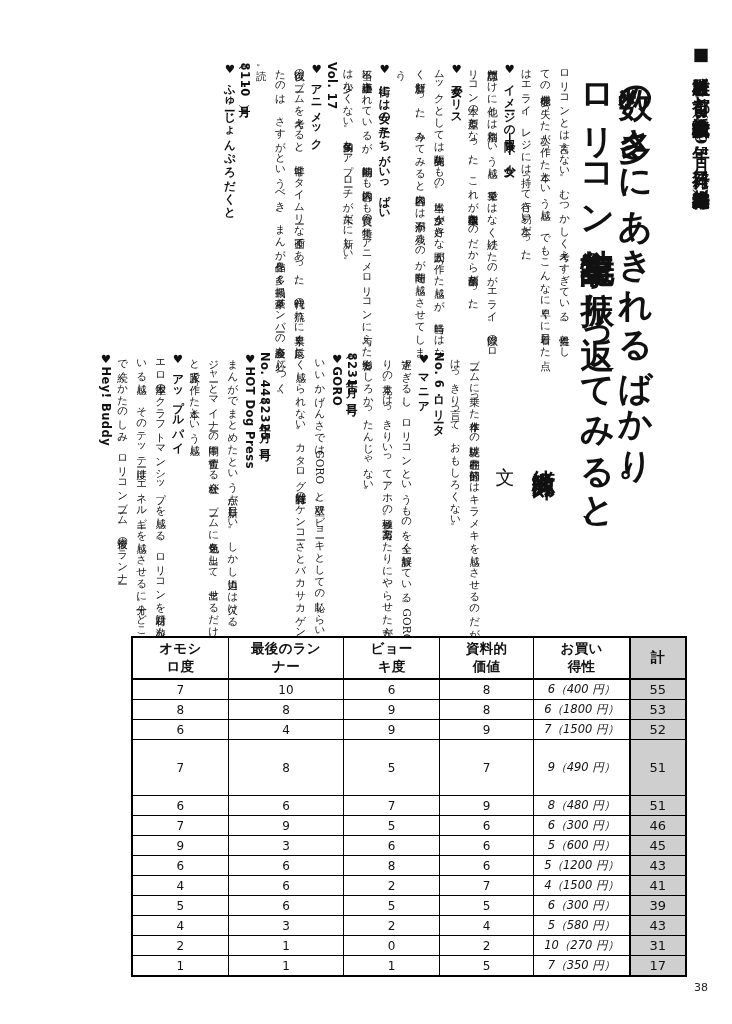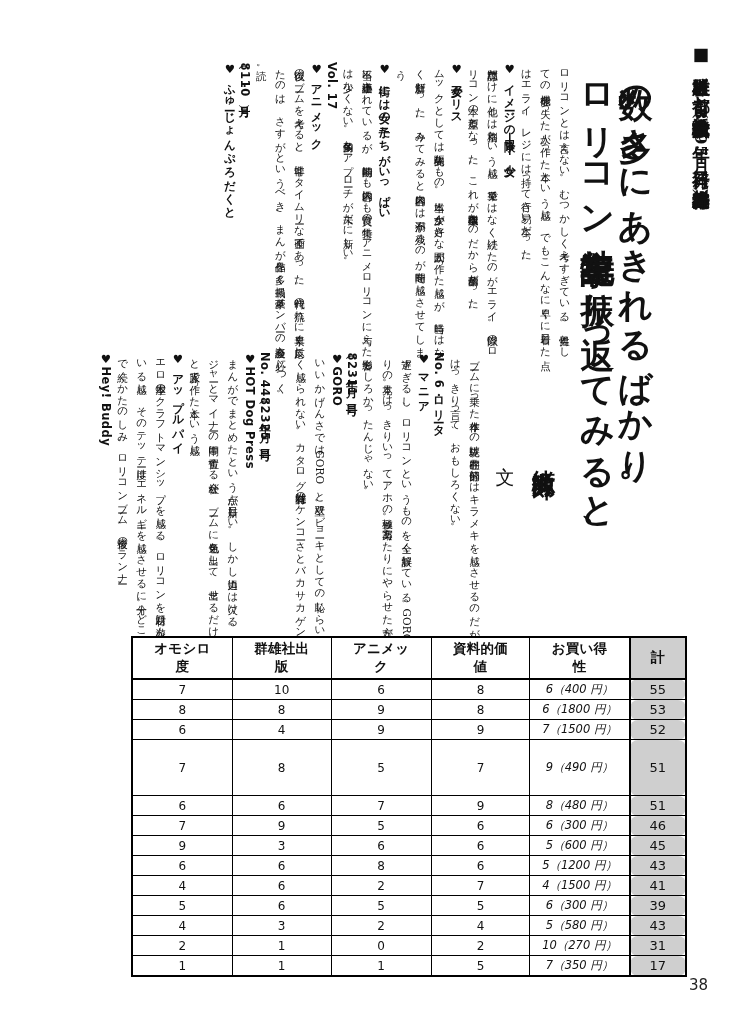--- a/index.html
+++ b/index.html
@@ -154,38 +154,38 @@
     height: 24px;
     padding: 2px 20px;
     border-width: 1.4px;
   }
   #ratings-table thead th.total-col,
   #ratings-table td.total-col {
     background: #cfcfcf;
     border-left-width: 2px;
   }
   #ratings-table thead th.total-col { font-size: 14px; }
-  #ratings-table td.total-col { font-size: 13px; border-radius: 8px; }
+  #ratings-table td.total-col { font-size: 13px; }
   #ratings-table td.price-cell {
     font-size: 11.5px;
     letter-spacing: 0;
     font-style: italic;
   }
   #ratings-table tr.tall td { height: 56px; }
   #ratings-table .outer-left { border-left-width: 2px; }
   #ratings-table .outer-right { border-right-width: 2px; }
   #ratings-table thead tr th { border-top-width: 2px; border-bottom-width: 2px; }
   #ratings-table tbody tr:last-child td { border-bottom-width: 2px; }
 
   
   #page-number {
     position: absolute;
     right: 24px;
     bottom: 30px;
-    font-size: 15px;
+    font-size: 11px;
     font-family: "DejaVu Sans", "Liberation Sans", sans-serif;
     color: #222;
   }
 </style>
 </head>
 <body>
 
 <div id="page">
 
   <div id="masthead" class="vt-mixed">■群雄社出版／都市と生活社『少女体験』所載（82年9月5日発行／川本耕次編集発行）</div>
@@ -248,22 +248,22 @@
       <div class="entry">
         <div class="entry-title">♥Hey! Buddy</div>
         <div class="entry-body">エロ本屋のクラフトマンシップを感じる。ロリコンを題材に遊んでいる感じ。そのテッテー度はエネルギーを感じさせるに十分。どこまで続くかたのしみ。ロリコンブーム、最後のランナー。</div>
       </div>
     </div>
 
   <table id="ratings-table">
     <thead>
       <tr>
           <th class="outer-left">オモシロ度</th>
-          <th>群雄社出版</th>
-          <th>アニメック</th>
+          <th>最後のランナー</th>
+          <th>ビョーキ度</th>
           <th>資料的価値</th>
           <th>お買い得性</th>
           <th class="total-col outer-right">計</th>
         </tr>
     </thead>
     <tbody>
         <tr>
           <td class="outer-left">7</td>
           <td class="">10</td>
           <td class="">6</td>

